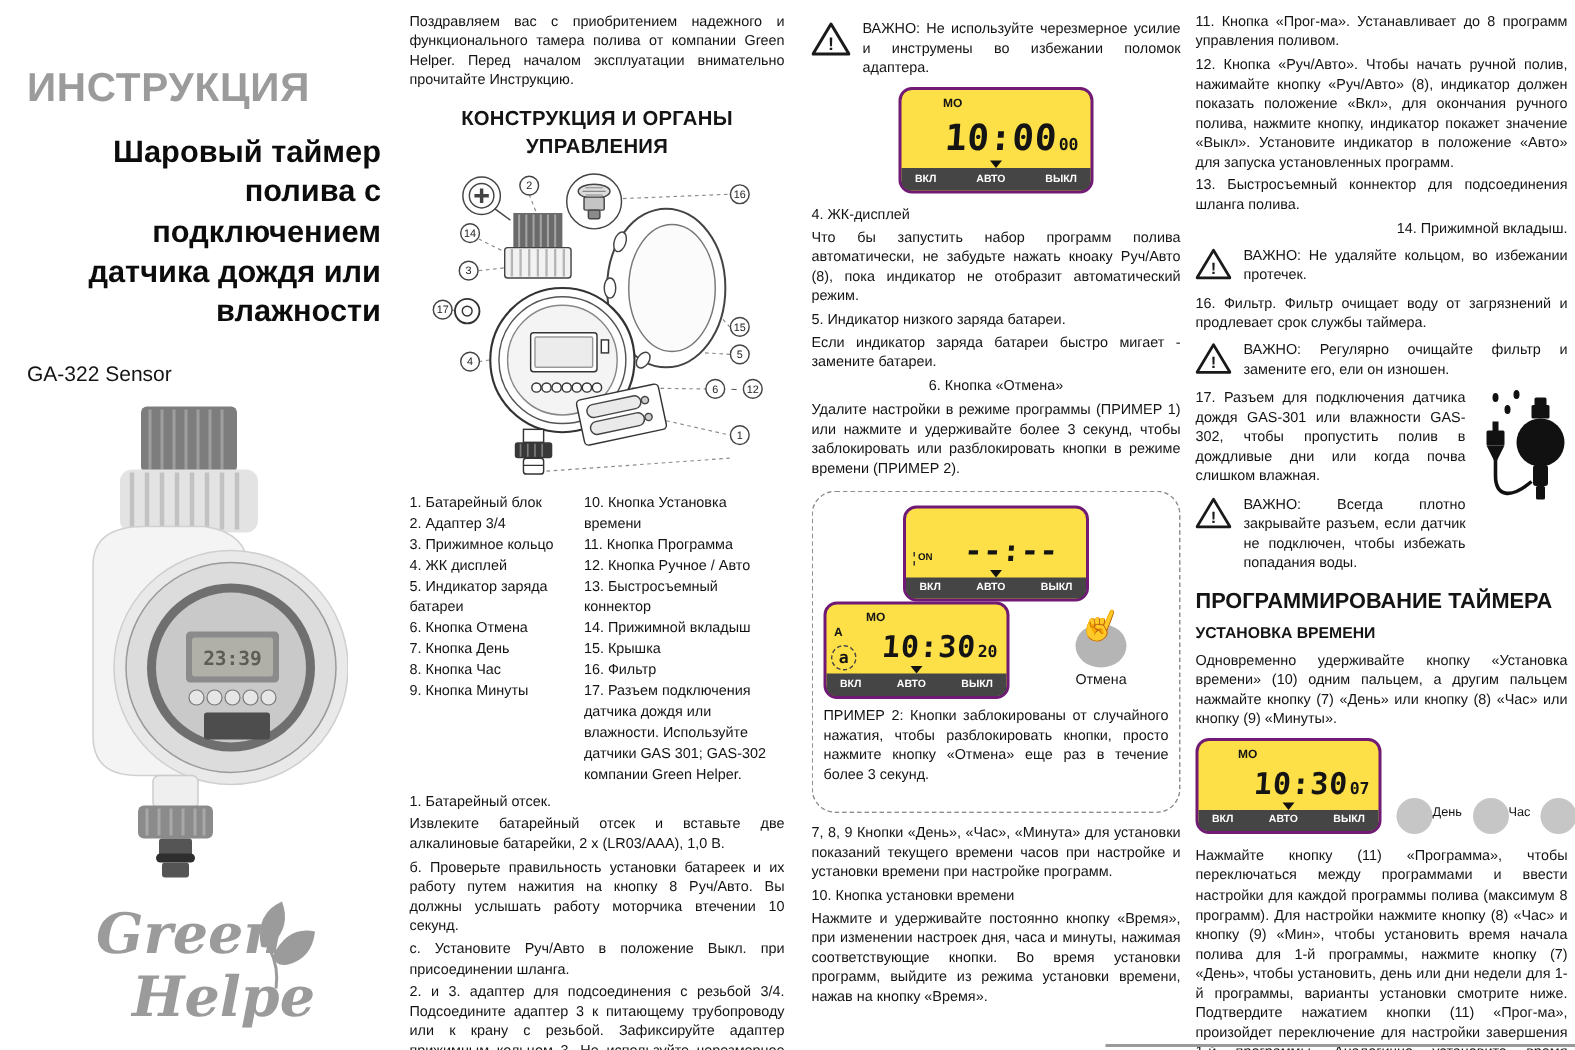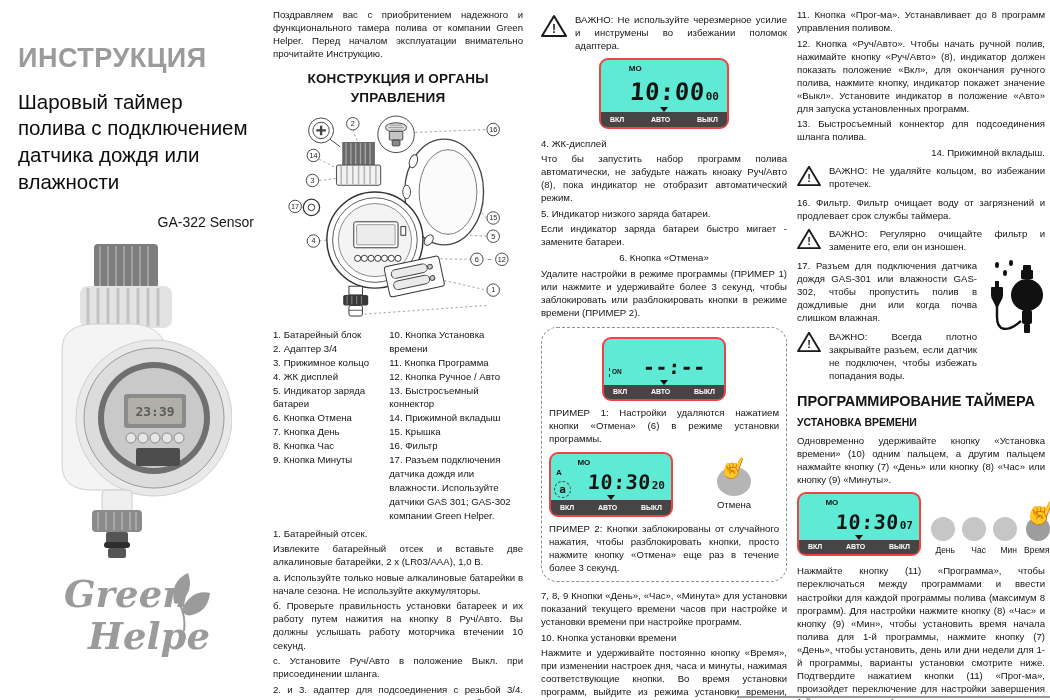--- a/index.html
+++ b/index.html
@@ -6,22 +6,22 @@
   .page{position:relative;width:1050px;height:700px;background:#ffffff;overflow:hidden;
         font-family:"Liberation Sans",sans-serif;color:#141414;}
   .col{position:absolute;top:8px;font-size:9.6px;line-height:1.36;text-align:justify;}
   .col1{left:18px;width:236px;top:0;}
   .col2{left:273px;width:250px;}
   .col3{left:541px;width:246px;}
   .col4{left:797px;width:248px;}
 
   
   .doc-label{margin-top:40px;font-size:27px;font-weight:bold;color:#9b9b9b;letter-spacing:.5px;}
-  .product-title{margin-top:12px;font-size:20.5px;font-weight:normal;line-height:1.3;color:#0c0c0c;text-align:left;}
-  .model{margin-top:18px;font-size:14px;text-align:right;}
+  .product-title{margin-top:12px;font-size:20.5px;font-weight:bold;line-height:1.3;color:#0c0c0c;text-align:right;}
+  .model{margin-top:18px;font-size:14px;text-align:left;}
   .photo-wrap{margin:10px 0 0 14px;}
   .logo-wrap{margin:0 0 0 44px;}
 
   
   .h-big{font-size:13.5px;font-weight:bold;margin:10px 0 4px;text-align:center;letter-spacing:.2px;}
   .h-prog{font-size:14.5px;font-weight:bold;margin:10px 0 4px;text-align:left;}
   .h-sub{font-size:10.5px;font-weight:bold;margin:2px 0 4px;text-align:left;}
 
   p{margin:0 0 2.5px;}
 
@@ -30,21 +30,21 @@
   .parts .pl{width:106px;}
   .parts .pr{width:136px;}
   .parts div{line-height:1.45;text-align:left;}
 
   
   .warn{display:flex;gap:8px;align-items:flex-start;margin:5px 0 6px;}
   .warn svg{flex:0 0 auto;margin-top:1px;}
   .warn .wtext{flex:1;}
 
   
-  .lcd{border:2px solid #ef4444;border-radius:9px;background:#5eead4;box-sizing:border-box;}
+  .lcd{border:2px solid #701a75;border-radius:9px;background:#fde047;box-sizing:border-box;}
   .lcd-screen{position:relative;height:52px;}
   .lcd-day{position:absolute;left:22%;top:4px;font-size:8px;font-weight:bold;}
   .lcd-timewrap{position:absolute;right:8px;bottom:4px;white-space:nowrap;}
   .lcd-time{font-family:"DejaVu Sans Mono",monospace;font-weight:bold;font-size:24px;letter-spacing:.5px;transform:skewX(-4deg);display:inline-block;}
   .lcd-sub{font-family:"DejaVu Sans Mono",monospace;font-weight:bold;font-size:11px;margin-left:1px;}
   .lcd-arrow{position:absolute;left:47%;bottom:0;width:0;height:0;border-left:4px solid transparent;border-right:4px solid transparent;border-top:5px solid #111;}
   .lcd-bar{display:flex;justify-content:space-between;background:#454545;color:#fff;
            font-size:7px;font-weight:bold;padding:2.5px 9px;border-radius:0 0 6px 6px;}
   .lcd-on{position:absolute;left:5px;bottom:8px;font-size:6.5px;font-weight:bold;border-left:1px dashed #333;padding-left:2px;}
   .lcd-mode{position:absolute;left:5px;top:14px;font-size:8px;font-weight:bold;}
@@ -60,21 +60,21 @@
   .ex-caption{margin:5px 0 7px;}
   .ex2-row{display:flex;align-items:center;}
   .cancel-ctl{display:flex;flex-direction:column;align-items:center;margin-left:16px;flex:1;}
   .hand{font-size:22px;line-height:1;transform:rotate(22deg);display:inline-block;}
   .cancel-btn{width:34px;height:29px;border-radius:50%;background:#b5b5b5;margin-top:-12px;}
   .cancel-lab{font-size:9.5px;margin-top:3px;}
 
   
   .timeset-row{display:flex;align-items:flex-end;gap:10px;margin:6px 0 8px;}
   .btns{display:flex;gap:7px;align-items:flex-end;position:relative;padding-top:16px;}
-  .btn-col{display:flex;flex-direction:column;align-items:flex-end;position:relative;}
+  .btn-col{display:flex;align-items:flex-start;position:relative;}
   .btn-circle{width:24px;height:24px;border-radius:50%;background:#c6c6c6;}
   .btn-circle.dark{background:#9d9d9d;}
   .btn-lab{font-size:8.5px;margin-top:4px;}
   .btns .hand2{position:absolute;right:-8px;top:-6px;font-size:26px;transform:rotate(24deg);z-index:2;}
 
   .sensor-float{float:right;margin:0 0 2px 6px;}
   .bottom-rule{position:absolute;left:737px;top:696px;width:313px;height:1.5px;background:#9a9a9a;}
 </style>
 </head>
 <body>
@@ -310,21 +310,20 @@
         <div>14. Прижимной вкладыш</div>
         <div>15. Крышка</div>
         <div>16. Фильтр</div>
         <div>17. Разъем подключения датчика дождя или влажности. Используйте датчики GAS 301; GAS-302 компании Green Helper.</div>
       </div>
     </div>
 
     <div style="margin-top:4px;">
       <p>1. Батарейный отсек.</p>
       <p>Извлеките батарейный отсек и вставьте две алкалиновые батарейки, 2 х (LR03/AAA), 1,0 В.</p>
-      <p>а. Используйте только новые алкалиновые батарейки в начале сезона. Не используйте аккумуляторы.</p>
       <p>б. Проверьте правильность установки батареек и их работу путем нажития на кнопку 8 Руч/Авто. Вы должны услышать работу моторчика втечении 10 секунд.</p>
       <p>с. Установите Руч/Авто в положение Выкл. при присоединении шланга.</p>
       <p>2. и 3. адаптер для подсоединения с резьбой 3/4. Подсоедините адаптер 3 к питающему трубопроводу или к крану с резьбой. Зафиксируйте адаптер прижимным кольцом 3. Не используйте черезмерное усилие и инструмены во избежании поломок адаптера.</p>
     </div>
   </div>
 
   <div class="col col3">
     <div class="warn">
       <svg width="26" height="24" viewBox="0 0 26 24">
         <path d="M13 2 L25 22 L1 22 Z" fill="none" stroke="#1a1a1a" stroke-width="2" stroke-linejoin="round"></path>
@@ -363,21 +362,20 @@
             <span class="lcd-time">--:--</span>
           </div>
           <span class="lcd-arrow"></span>
         </div>
         <div class="lcd-bar">
           <span>ВКЛ</span>
           <span>АВТО</span>
           <span>ВЫКЛ</span>
         </div>
       </div>
-      <p class="ex-caption">ПРИМЕР 1: Настройки удаляются нажатием кнопки «Отмена» (6) в режиме установки программы.</p>
 
       <div class="ex2-row">
         <div class="lcd lcd-small" style="margin:0;">
           <div class="lcd-screen">
             <span class="lcd-day">MO</span>
             <span class="lcd-mode">A</span>
             <span class="lcd-lock">a</span>
             <div class="lcd-timewrap" style="right:6px;">
               <span class="lcd-time">10:30</span><span class="lcd-sub">20</span>
             </div>
@@ -388,21 +386,21 @@
             <span>АВТО</span>
             <span>ВЫКЛ</span>
           </div>
         </div>
         <div class="cancel-ctl">
           <span class="hand">☝</span>
           <div class="cancel-btn"></div>
           <div class="cancel-lab">Отмена</div>
         </div>
       </div>
-      <p class="ex-caption" style="margin-bottom:0;">ПРИМЕР 2: Кнопки заблокированы от случайного нажатия, чтобы разблокировать кнопки, просто нажмите кнопку «Отмена» еще раз в течение более 3 секунд.</p>
+      <p class="ex-caption" style="margin-bottom:11px;">ПРИМЕР 2: Кнопки заблокированы от случайного нажатия, чтобы разблокировать кнопки, просто нажмите кнопку «Отмена» еще раз в течение более 3 секунд.</p>
     </div>
 
     <p>7, 8, 9 Кнопки «День», «Час», «Минута» для установки показаний текущего времени часов при настройке и установки времени при настройке программ.</p>
     <p style="text-align:left">10. Кнопка установки времени</p>
     <p>Нажмите и удерживайте постоянно кнопку «Время», при изменении настроек дня, часа и минуты, нажимая соответствующие кнопки. Во время установки программ, выйдите из режима установки времени, нажав на кнопку «Время».</p>
   </div>
 
   <div class="col col4">
     <p>11. Кнопка «Прог-ма». Устанавливает до 8 программ управления поливом.</p>
     <p>12. Кнопка «Руч/Авто». Чтобы начать ручной полив, нажимайте кнопку «Руч/Авто» (8), индикатор должен показать положение «Вкл», для окончания ручного полива, нажмите кнопку, индикатор покажет значение «Выкл». Установите индикатор в положение «Авто» для запуска установленных программ.</p>

